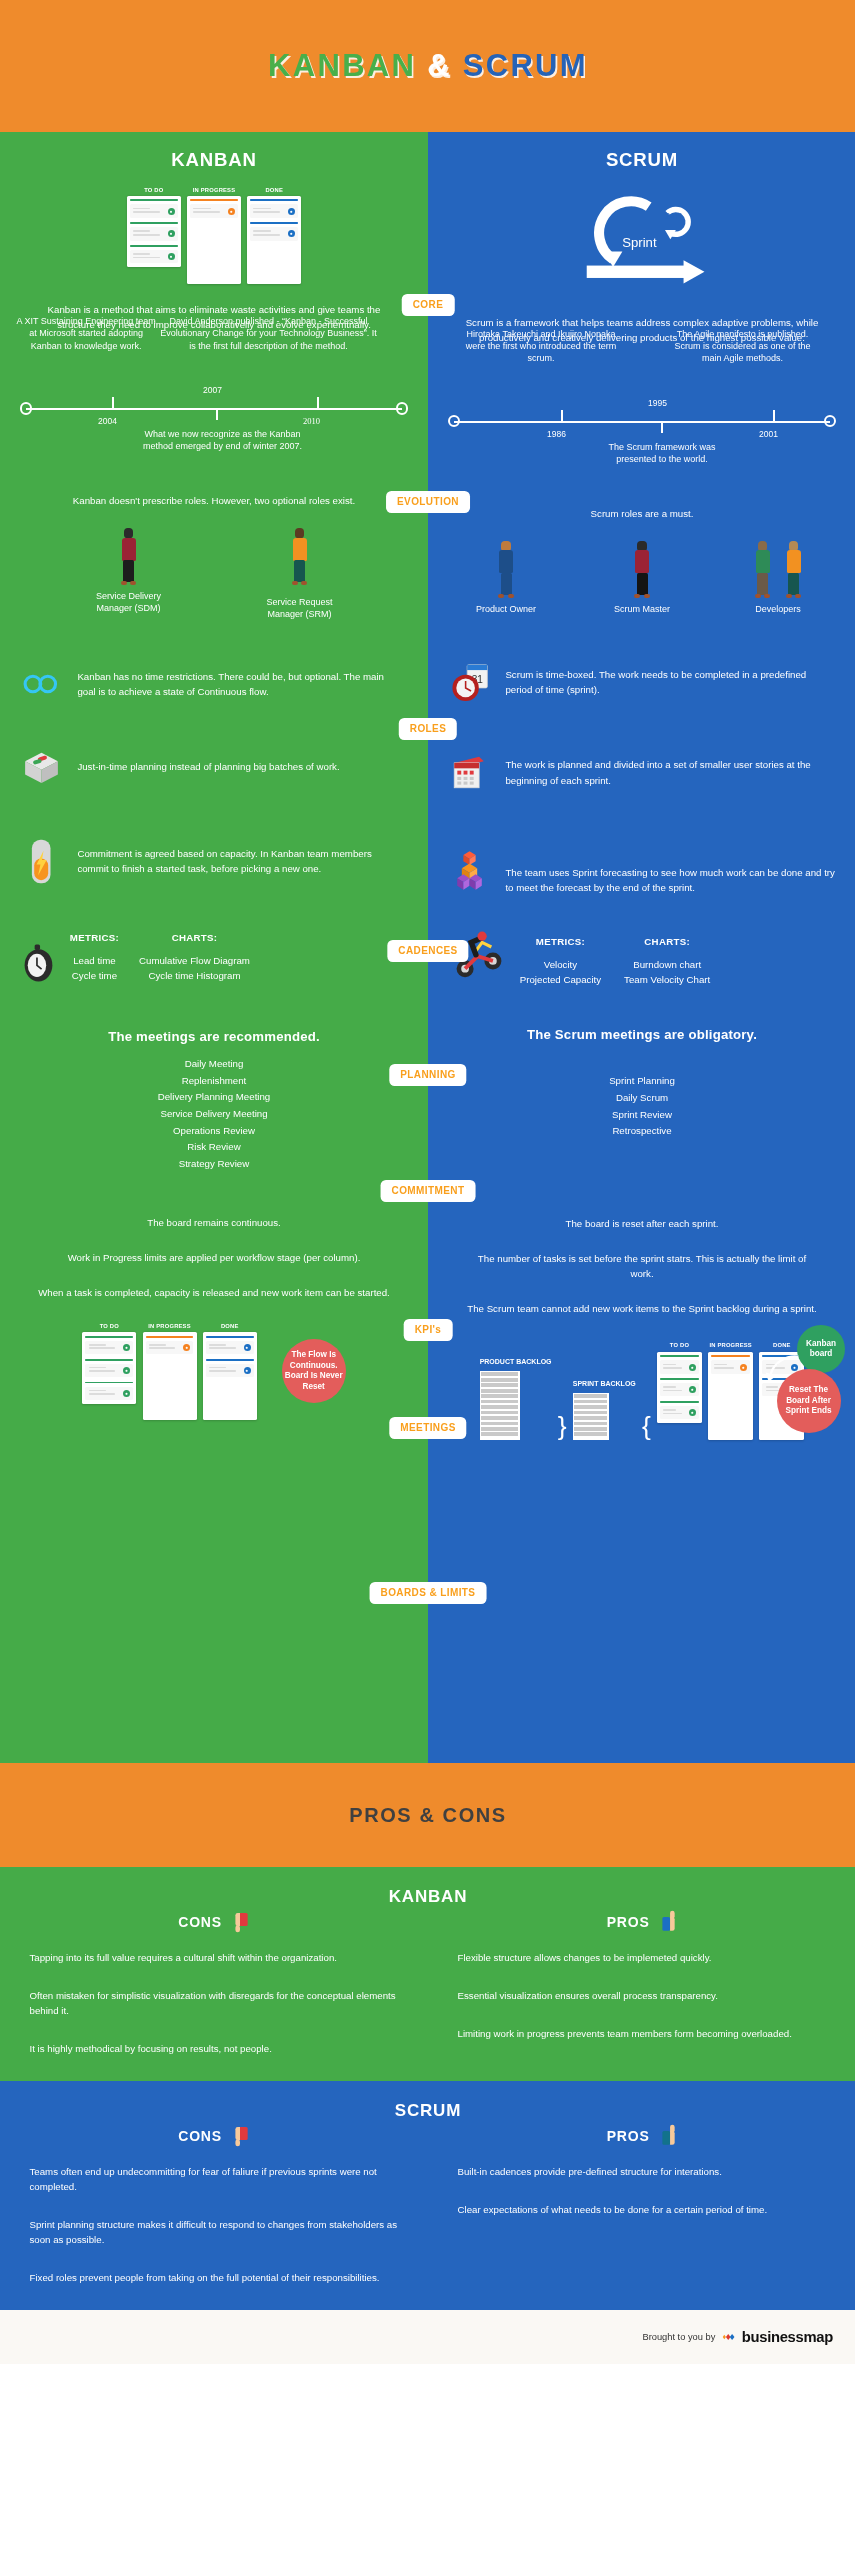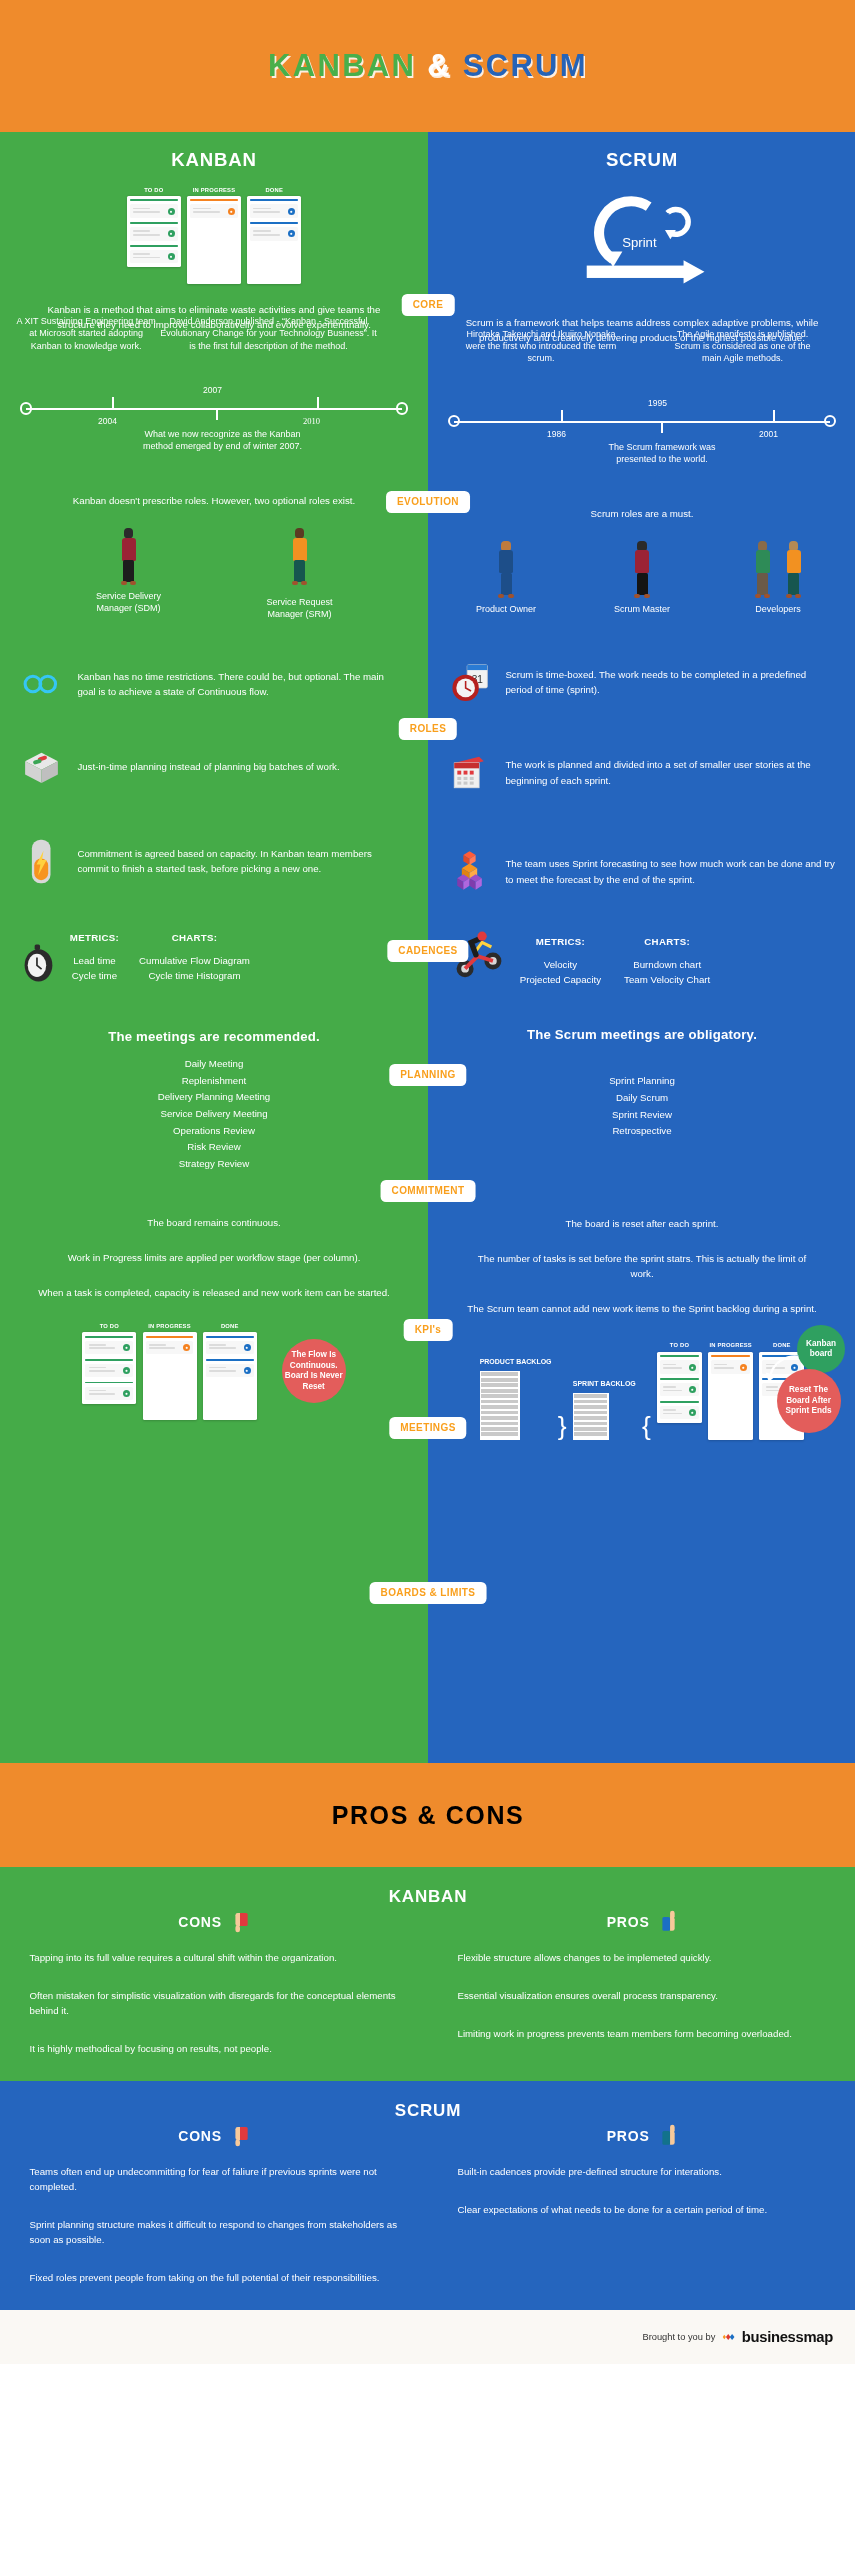--- a/index.html
+++ b/index.html
@@ -168,21 +168,21 @@
 
   .backlog-stack { width:40px; background:#fff; padding:1.6px; }
   .backlog-line { height:3.9px; background:#c9c9c9; margin-bottom:1.6px; }
   .brace { color:#fff; font-size:26.4px; line-height:1; font-weight:300; }
 
   
   .pc-banner {
     background:#ef8b2c; height:104px;
     display:flex; align-items:center; justify-content:center;
   }
-  .pc-banner h2 { color:#000000; font-size:25px; font-weight:bold; letter-spacing:1.6px; }
+  .pc-banner h2 { color:#404040; font-size:20px; font-weight:bold; letter-spacing:1.6px; }
 
   .pc-section { padding: 20px 0 25px; }
   .pc-section.kanban { background:#45ab48; }
   .pc-section.scrum  { background:#2565be; }
   .pc-name { color:#fff; font-size:17px; font-weight:bold; text-align:center; letter-spacing:0.8px; }
   .pc-cols { display:flex; }
   .pc-col { width:428px; padding:0 29.5px; }
   .pc-head {
     display:flex; align-items:center; justify-content:center; gap:7.8px;
     margin: 3.1px 0 17px;
@@ -606,21 +606,21 @@
                 <rect x="28" y="32" width="5" height="4"></rect>
               <rect x="12" y="38" width="5" height="4"></rect>
                 <rect x="20" y="38" width="5" height="4"></rect>
                 <rect x="28" y="38" width="5" height="4"></rect>
             </g>
           </svg>
         </div>
         <div class="txt">The work is planned and divided into a set of smaller user stories at the beginning of each sprint.</div>
       </div>
 
-      <div class="icon-row" style="margin-top:54px; padding-left:17px; padding-right:17px;">
+      <div class="icon-row" style="margin-top:54px; padding-left:17px; padding-right:17px;align-items:flex-end;">
         <div class="icon-box">
           <svg width="43" height="48" viewBox="0 0 56 62">
             <g>
               <polygon points="28,4 36,9 28,14 20,9" fill="#ff5c39"></polygon>
               <polygon points="20,9 28,14 28,22 20,17" fill="#e04a28"></polygon>
               <polygon points="36,9 28,14 28,22 36,17" fill="#ff7a58"></polygon>
             </g>
             <g>
               <polygon points="28,20 38,26 28,32 18,26" fill="#f7941e"></polygon>
               <polygon points="18,26 28,32 28,42 18,36" fill="#e08312"></polygon>

